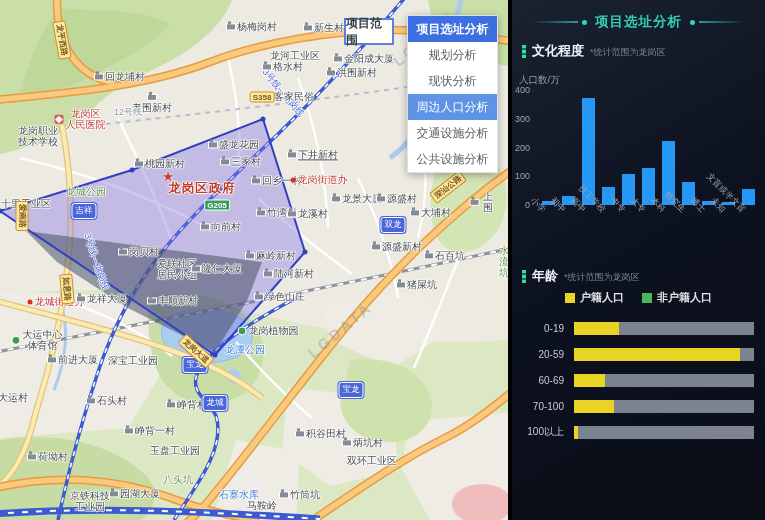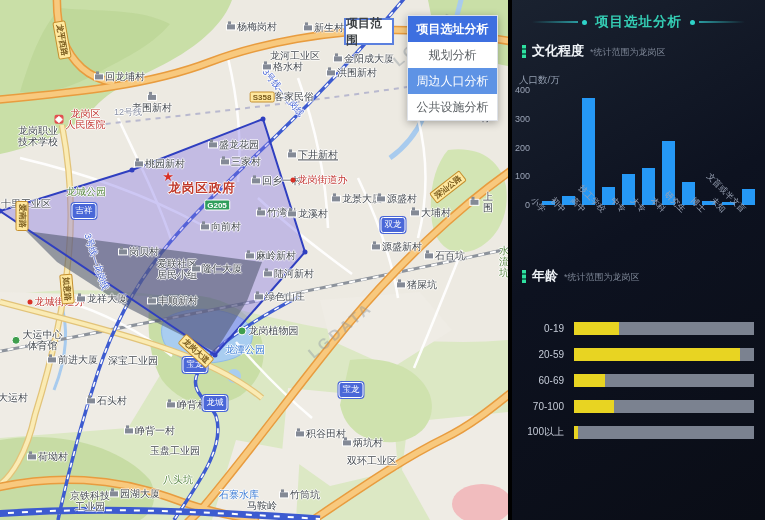--- a/index.html
+++ b/index.html
@@ -246,21 +246,23 @@
         <div class="badge-s" style="left: 196px; top: 351px; transform: translate(-50%, -50%) rotate(42deg);">龙岗大道</div>
         <div class="badge-s" style="left: 22px; top: 216px; transform: translate(-50%, -50%) rotate(90deg);">爱南路</div>
         <div class="badge-s" style="left: 62px; top: 40px; transform: translate(-50%, -50%) rotate(80deg);">龙平西路</div>
         <div class="badge-s" style="left: 67px; top: 289px; transform: translate(-50%, -50%) rotate(85deg);">如意路</div>
       </div>
     <div id="scope-button">项目范围</div>
     <div id="menu">
         <div id="menu-list">
           <div class="menu-item primary">项目选址分析</div>
           <div class="menu-item normal">规划分析</div>
+          <div class="menu-item normal">现状分析</div>
           <div class="menu-item active">周边人口分析</div>
+          <div class="menu-item normal">交通设施分析</div>
           <div class="menu-item normal">公共设施分析</div>
         </div>
       </div>
   </div>
 
   <div id="panel">
     <div class="panel-header">
       <i class="deco dl"></i>
       <span class="ph-dot"></span>
       <span class="panel-title">项目选址分析</span>
@@ -306,20 +308,30 @@
         <span style="left: 196px;">博士</span>
         <span style="left: 216px;">未知</span>
         <span style="left: 236px;">文盲或半文盲</span>
       </div>
 
     <div class="sec-head" style="top:267px;">
       <i class="accent"></i>
       <span class="sec-title">年龄</span>
       <span class="sec-note">*统计范围为龙岗区</span>
     </div>
+    <div id="age-legend">
+        <div class="leg-item">
+          <span class="leg-sq" style="background:#e8d422"></span>
+          <span>户籍人口</span>
+        </div>
+        <div class="leg-item">
+          <span class="leg-sq" style="background:#49b85a"></span>
+          <span>非户籍人口</span>
+        </div>
+      </div>
     <div id="age-rows">
         <div class="age-row" style="top: 320px;">
           <span class="age-lab">0-19</span>
           <span class="age-track" style="background:#7b8290">
             <span class="age-fill" style="width:25%;background:#e8d422"></span>
           </span>
         </div>
         <div class="age-row" style="top: 346px;">
           <span class="age-lab">20-59</span>
           <span class="age-track" style="background:#7b8290">

